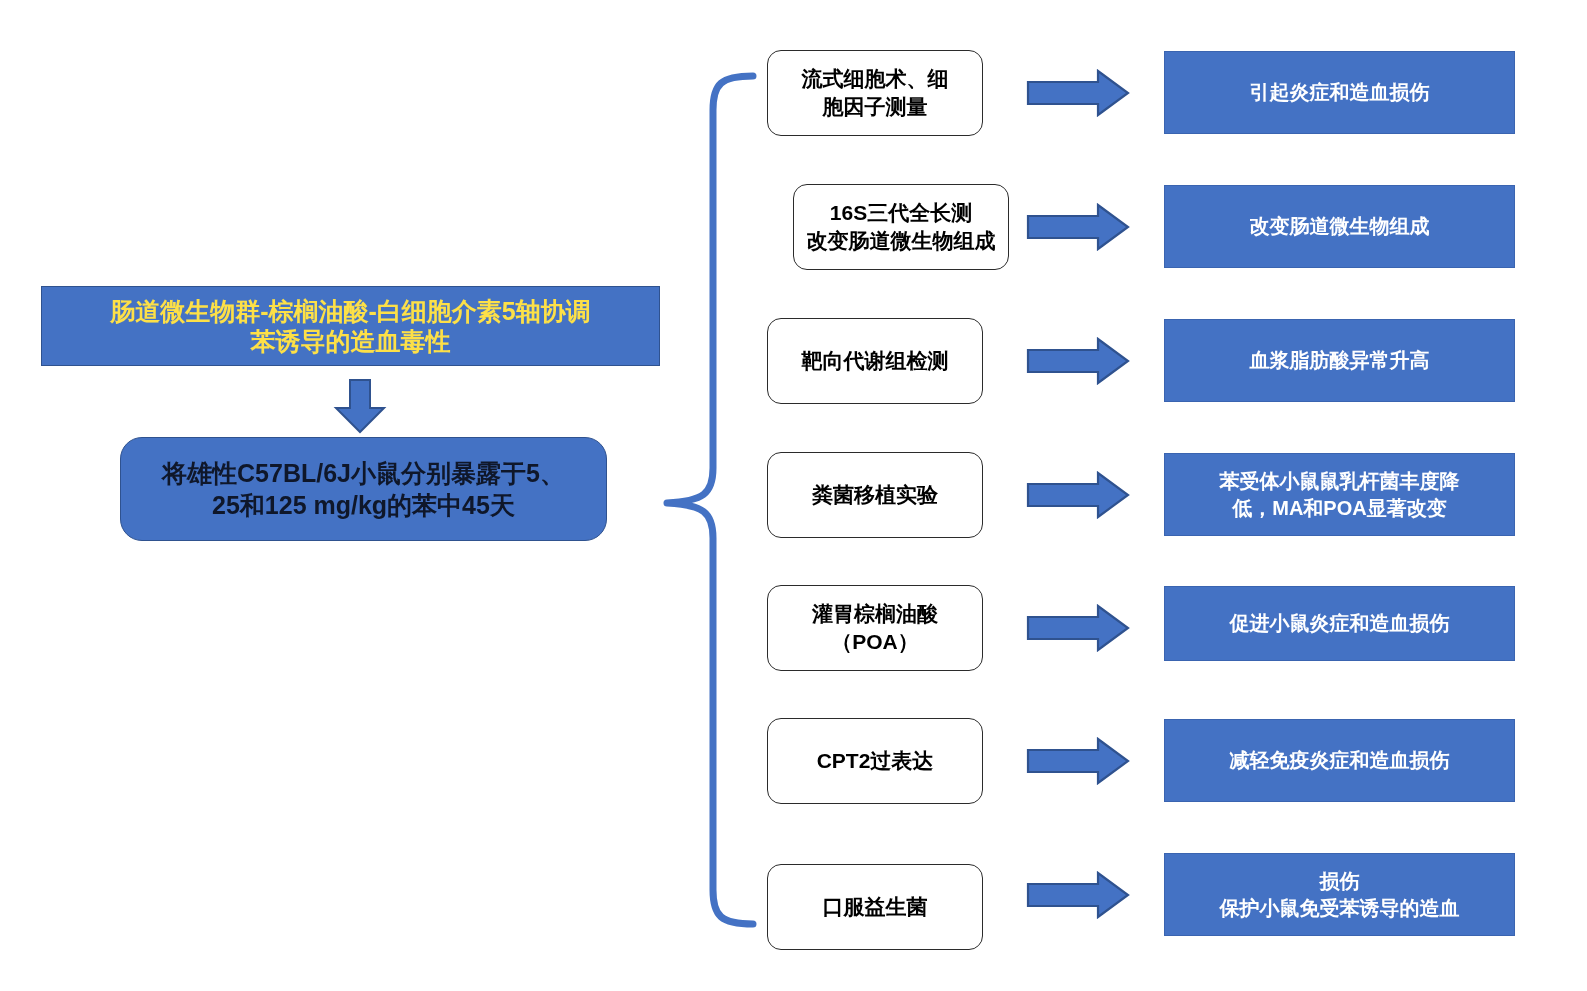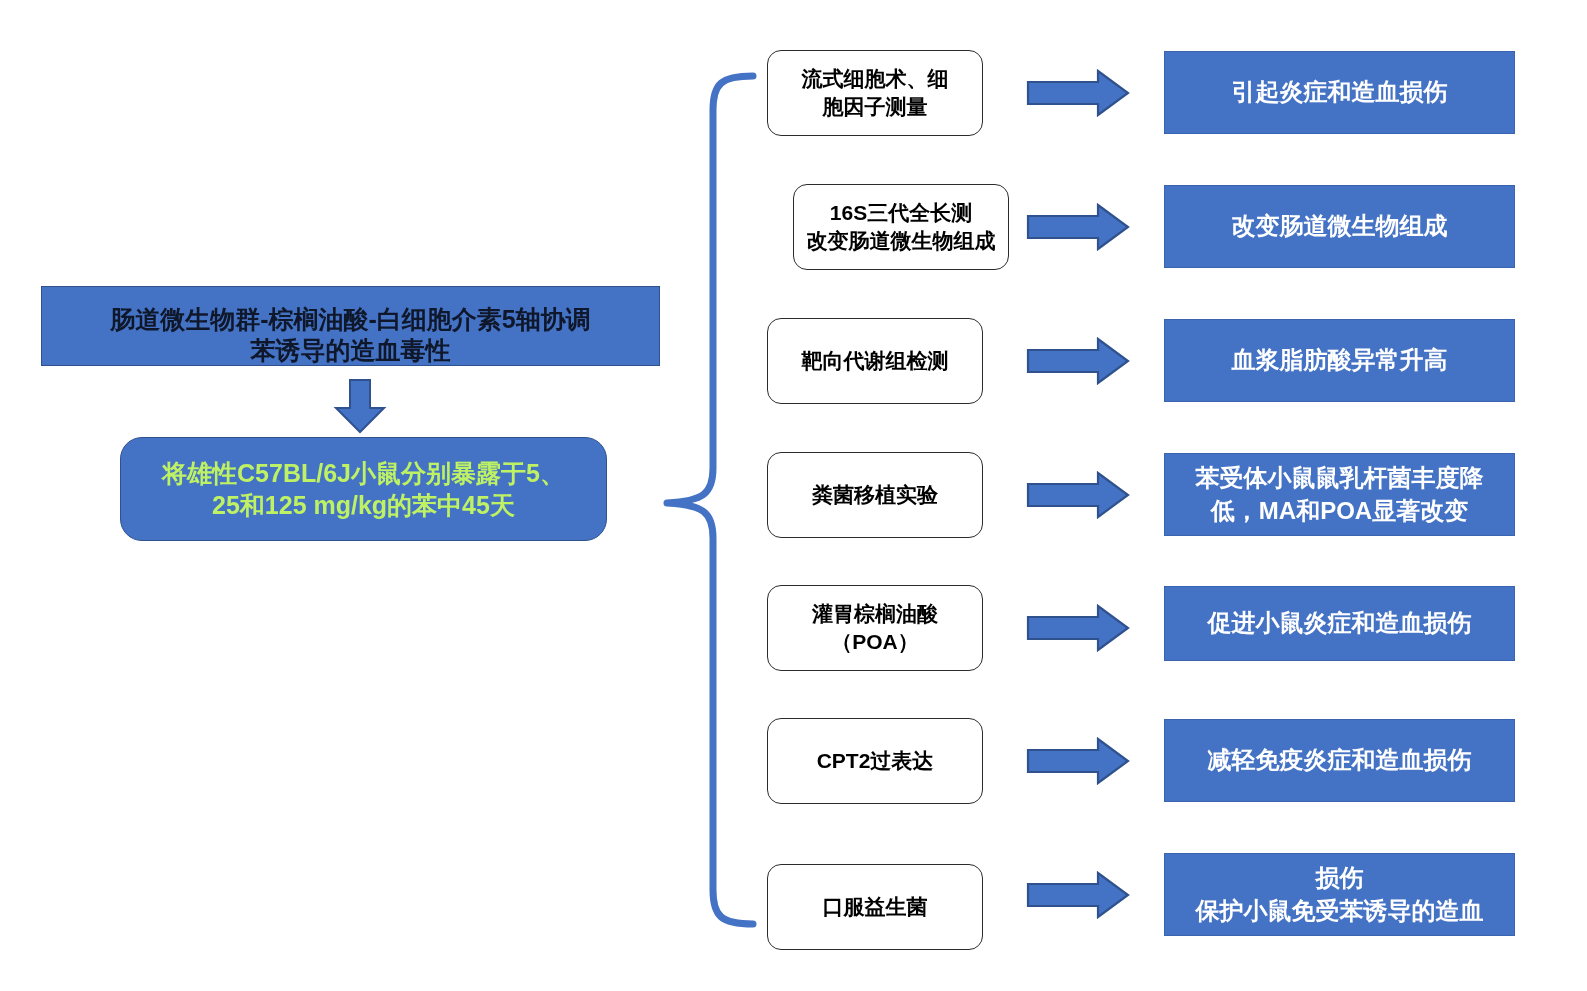--- a/index.html
+++ b/index.html
@@ -22,45 +22,45 @@
   .title-box {
     position: absolute;
     left: 41px;
     top: 286px;
     width: 619px;
     height: 80px;
     background: #4472C4;
     border: 1.5px solid #2F528F;
     box-sizing: border-box;
     display: flex;
-    align-items: flex-end;
-    justify-content: center;
-    text-align: center;
-    color: #0f172a;
+    align-items: center;
+    justify-content: center;
+    text-align: center;
+    color: #fde047;
     font-weight: bold;
     font-size: 25px;
     line-height: 1.22;
     padding: 0 10px;
   }
 
   .protocol-box {
     position: absolute;
     left: 120px;
     top: 437px;
     width: 487px;
     height: 104px;
     background: #4472C4;
     border: 1.5px solid #2F528F;
     box-sizing: border-box;
     border-radius: 22px;
     display: flex;
     align-items: center;
     justify-content: center;
     text-align: center;
-    color: #bef264;
+    color: #0f172a;
     font-weight: bold;
     font-size: 25px;
     line-height: 1.3;
     padding: 0 16px;
   }
 
   .down-arrow {
     position: absolute;
     left: 332px;
     top: 378px;
@@ -104,21 +104,21 @@
     width: 351px;
     background: #4472C4;
     border: 1px solid #3a64b0;
     box-sizing: border-box;
     display: flex;
     align-items: center;
     justify-content: center;
     text-align: center;
     color: #ffffff;
     font-weight: bold;
-    font-size: 24px;
+    font-size: 20px;
     line-height: 1.34;
     padding: 0 10px;
   }
 
   
   .right-arrow {
     position: absolute;
     left: 1026px;
     width: 104px;
     height: 50px;

